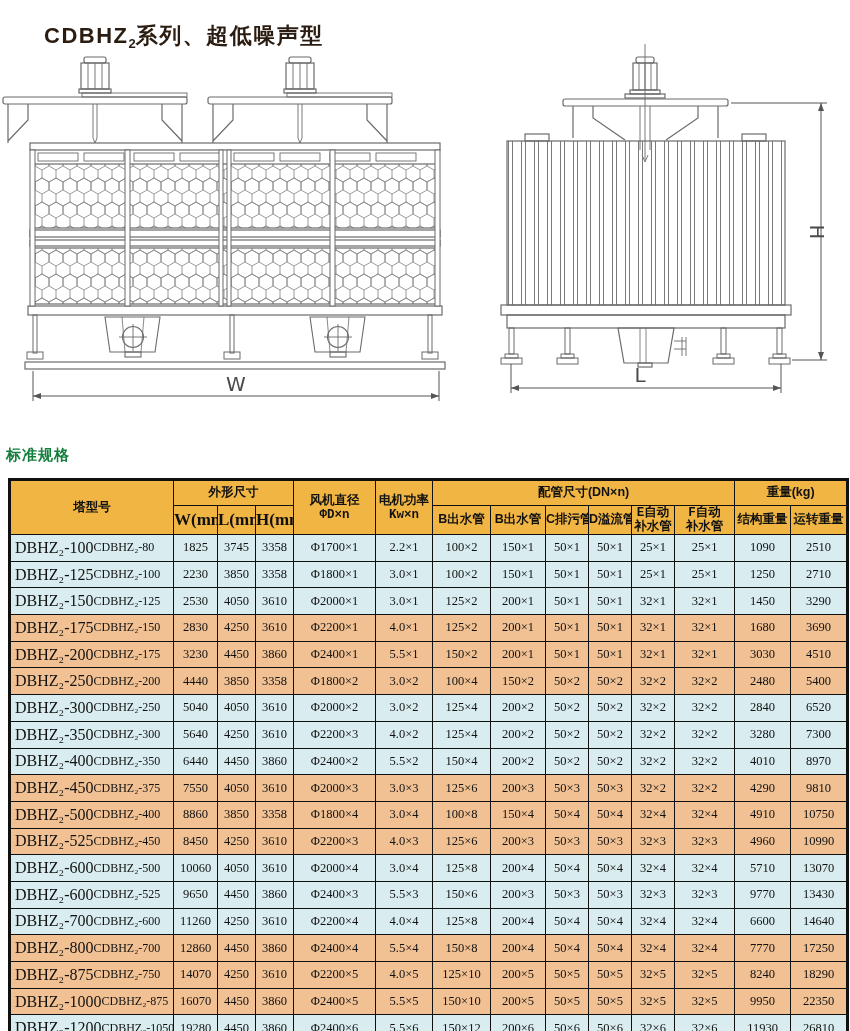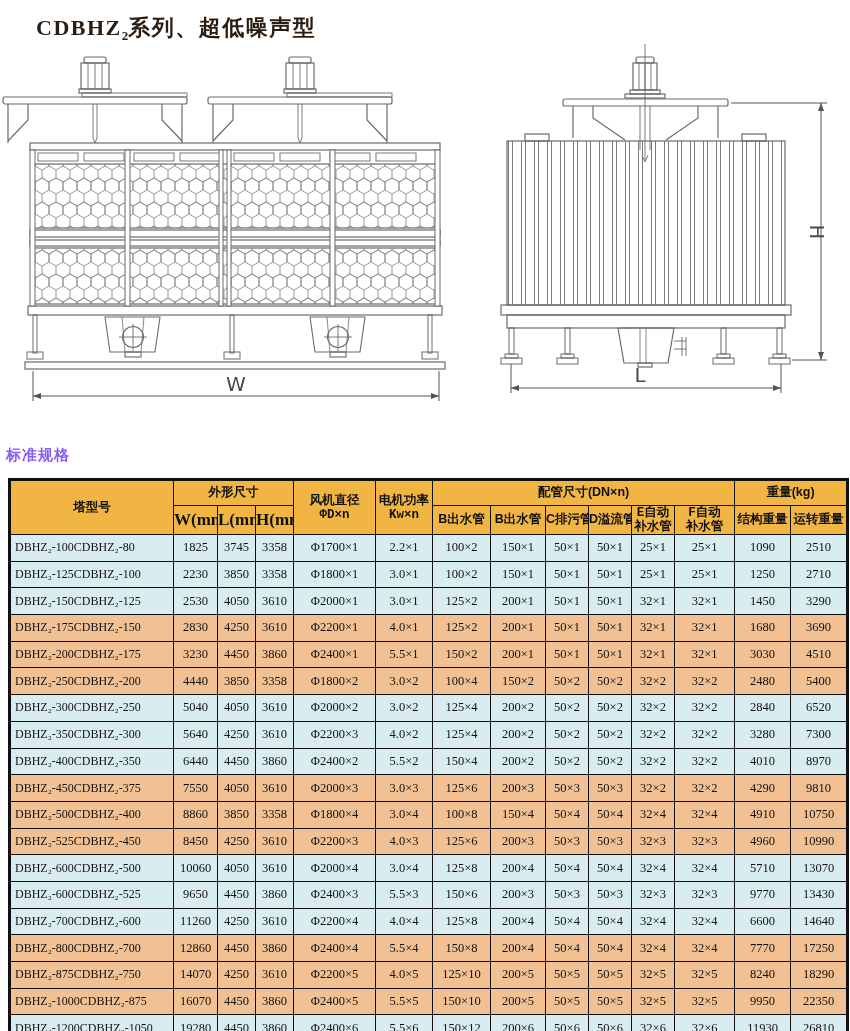--- a/index.html
+++ b/index.html
@@ -2,29 +2,29 @@
 <html><head>
 <meta charset="utf-8">
 <style>
   html,body{margin:0;padding:0;}
   body{
     width:850px;height:1031px;position:relative;background:#ffffff;
     font-family:"Liberation Serif","DejaVu Serif",serif;color:#111;
     overflow:hidden;
   }
   .page-title{
-    position:absolute;left:28px;top:5px;margin:8px;
+    position:absolute;left:28px;top:5px;margin:16px;
     font-size:22px;font-weight:bold;color:#2a1c10;letter-spacing:1.5px;
-    font-family:Liberation Serif, serif;white-space:nowrap;
+    font-family:Liberation Sans, sans-serif;white-space:nowrap;
   }
   .page-title sub{font-size:13px;letter-spacing:0;}
   .drawing-wrap{position:absolute;left:0;top:0;width:850px;height:445px;}
   .section-label{
     position:absolute;left:6px;top:446px;margin:0;
-    font-size:15px;font-weight:bold;color:#8b5cf6;
+    font-size:15px;font-weight:bold;color:#15803d;
     font-family:"Liberation Sans","DejaVu Sans",sans-serif;letter-spacing:1px;
   }
   table.spec{
     position:absolute;left:8px;top:478px;width:838px;
     border-collapse:collapse;table-layout:fixed;
     border:3px solid #101010;
     font-size:12.5px;
   }
   .spec th,.spec td{
     border:1.6px solid #101010;text-align:center;vertical-align:middle;
@@ -35,21 +35,21 @@
     font-size:12.5px;
     font-family:"Liberation Sans","DejaVu Sans",sans-serif;
   }
   .spec thead th.latin{font-family:Liberation Serif, serif;font-size:17px;}
   .spec td{height:25.7px;font-family:"Liberation Serif","DejaVu Serif",serif;}
   .spec .l{display:block;line-height:1.12;font-family:Liberation Mono, monospace;}
   tr.tint-blue td{background:#D9EDF0;}
   tr.tint-orange td{background:#F2C193;}
   td.c-model{text-align:left;}
   .c-model .cellflex{display:flex;align-items:center;padding-left:4px;}
-  .model-a{flex:0 0 34%;text-align:left;font-size:12px;}
+  .model-a{flex:0 0 34%;text-align:left;font-size:16px;}
   .model-b{text-align:right;font-size:12px;}
   svg text{font-family:"DejaVu Sans","Liberation Sans",sans-serif;fill:#4a4a4a;}
 </style>
 </head>
 <body>
 
 <h1 class="page-title"><span>CDBHZ</span><sub>2</sub><span>系列、超低噪声型</span></h1>
 
 <div class="drawing-wrap">
 <svg width="850" height="445" viewBox="0 0 850 445">

